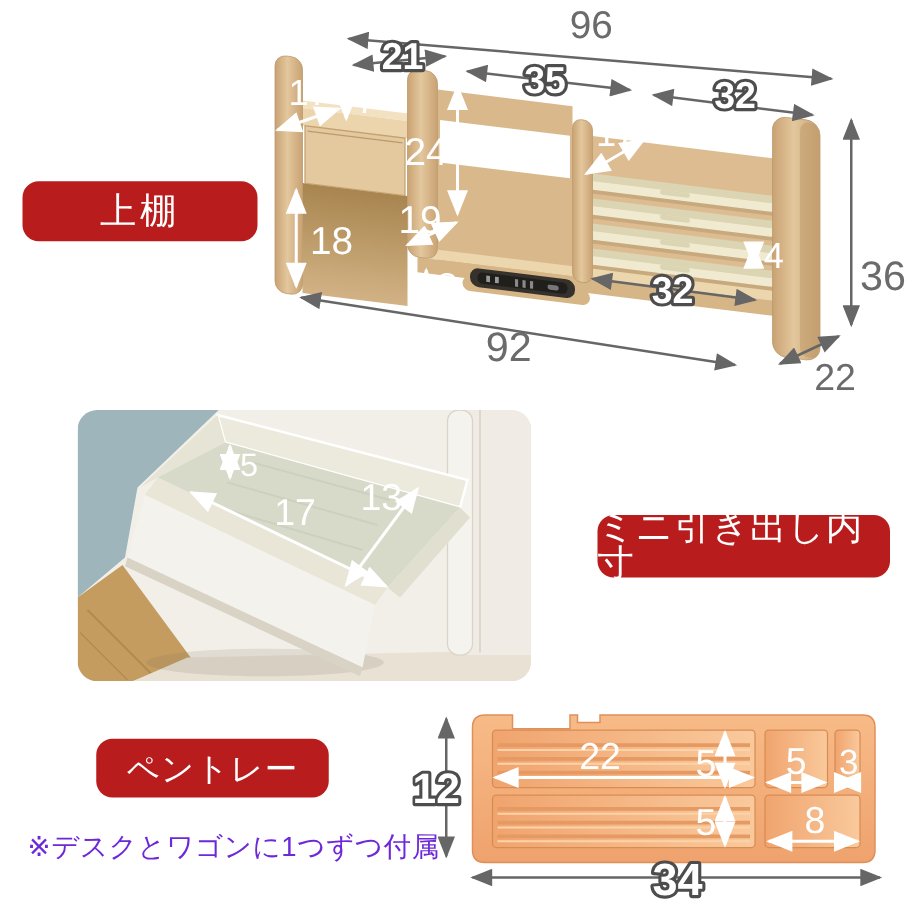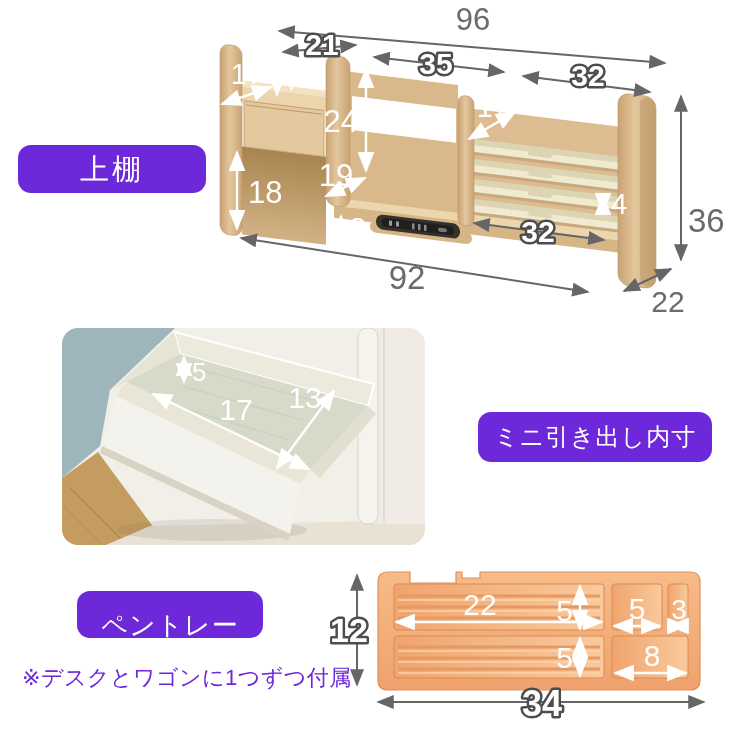--- a/index.html
+++ b/index.html
@@ -3,21 +3,21 @@
 <meta charset="utf-8">
 <style>
   html,body{margin:0;padding:0;}
   body{
     width:730px;height:730px;position:relative;background:#ffffff;
     font-family:"Liberation Sans","DejaVu Sans",sans-serif;
     overflow:hidden;
   }
   .abs{position:absolute;}
   .section-label{
-    position:absolute;background:#6d28d9;color:#ffffff;
+    position:absolute;background:#b91c1c;color:#ffffff;
     display:flex;align-items:center;justify-content:center;
     border-radius:13px;letter-spacing:3px;line-height:1;
   }
   .note-text{
     position:absolute;color:#6d28d9;font-size:22px;letter-spacing:.5px;
     white-space:nowrap;
   }
   
   text{font-family:"Liberation Sans","DejaVu Sans",sans-serif;}
   .dim-gray{fill:#6b6b6b;}
@@ -216,21 +216,21 @@
       <line class="arrow-w" x1="122" y1="29" x2="122" y2="54" marker-start="url(#m-white)" marker-end="url(#m-white)"></line>
       <text class="dim-white" x="130" y="53" font-size="26" text-anchor="start">5</text>
       <line class="arrow-w" x1="91" y1="66" x2="247" y2="141" marker-start="url(#m-white)" marker-end="url(#m-white)"></line>
       <text class="dim-white" x="174" y="92" font-size="30" text-anchor="middle">17</text>
       <line class="arrow-w" x1="215" y1="140" x2="272" y2="63" marker-start="url(#m-white)" marker-end="url(#m-white)"></line>
       <text class="dim-white" x="243" y="80" font-size="30" text-anchor="middle">13</text>
     </g>
   </svg>
 </div>
 
-<div class="section-label" style="left:478px;top:412px;width:234px;height:50px;font-size:24px;letter-spacing:1px;">
+<div class="section-label" style="left:478px;top:412px;width:234px;height:50px;font-size:29px;letter-spacing:1px;">
   <span>ミニ引き出し内寸</span>
 </div>
 
 <svg class="abs" style="left:330px;top:555px" width="400" height="175" viewBox="0 0 400 175">
 
   <path d="M58,17 H80 V28 H126 V17 H132 V23 H150 V17 H360 Q370,17 370,27 V125 Q370,135 360,135 H58 Q48,135 48,125 V27 Q48,17 58,17 Z" fill="url(#trayGrad)" stroke="#e08f58" stroke-width="1.2"></path>
 
   <g>
     <rect x="64" y="29" width="210" height="46" rx="3" fill="url(#floorGrad)" stroke="#d98c52" stroke-width="1"></rect>
     <rect x="64" y="81" width="210" height="42" rx="3" fill="url(#floorGrad)" stroke="#d98c52" stroke-width="1"></rect>
@@ -276,17 +276,17 @@
     <text class="dim-white" x="307" y="64" font-size="30" text-anchor="middle">5</text>
     <line class="arrow-w" x1="340" y1="71" x2="356" y2="71" marker-start="url(#m-white)" marker-end="url(#m-white)"></line>
     <text class="dim-white" x="349" y="64" font-size="28" text-anchor="middle">3</text>
     <line class="arrow-w" x1="250" y1="83" x2="250" y2="121" marker-start="url(#m-white)" marker-end="url(#m-white)"></line>
     <text class="dim-white" x="243" y="113" font-size="30" text-anchor="end">5</text>
     <line class="arrow-w" x1="285" y1="118" x2="356" y2="118" marker-start="url(#m-white)" marker-end="url(#m-white)"></line>
     <text class="dim-white" x="322" y="111" font-size="30" text-anchor="middle">8</text>
   </g>
 </svg>
 
-<div class="section-label" style="left:77px;top:591px;width:186px;height:47px;font-size:26px;letter-spacing:1px;align-items:flex-end;">
+<div class="section-label" style="left:77px;top:591px;width:186px;height:47px;font-size:26px;letter-spacing:1px;">
   <span>ペントレー</span>
 </div>
 
 <div class="note-text" style="left:22px;top:663px;">※デスクとワゴンに1つずつ付属</div>
 
 </body></html>

